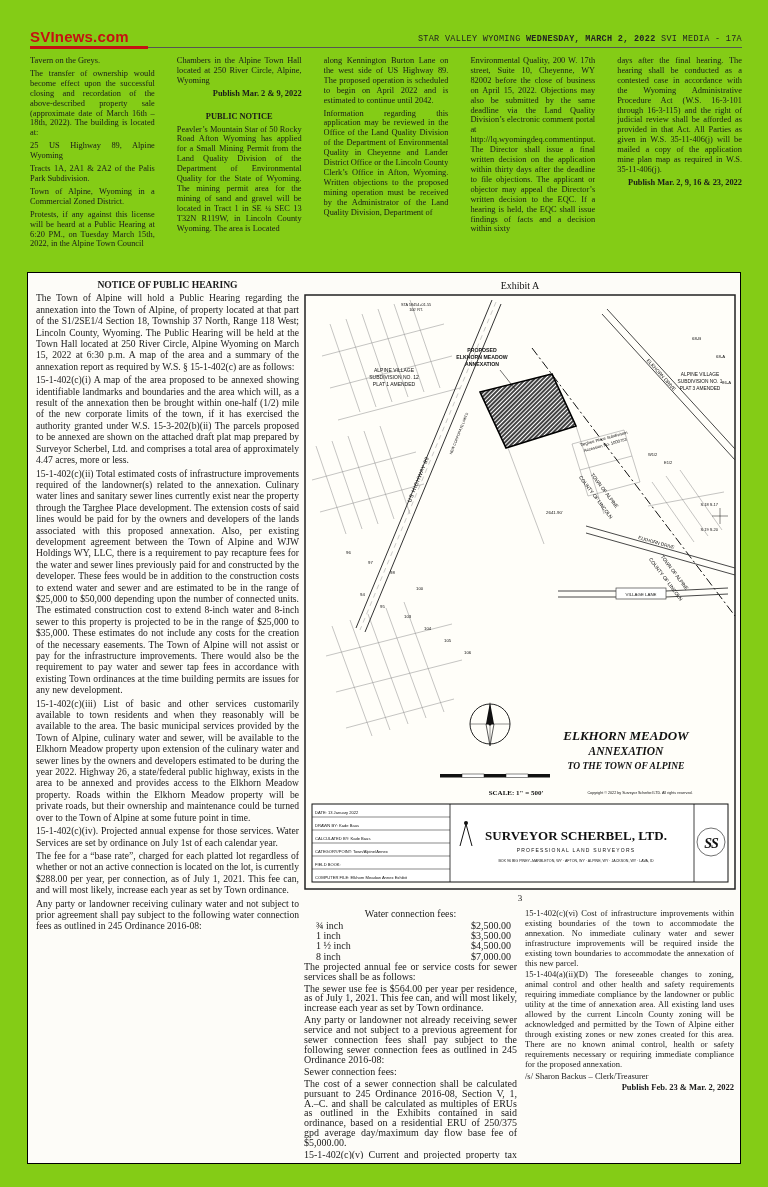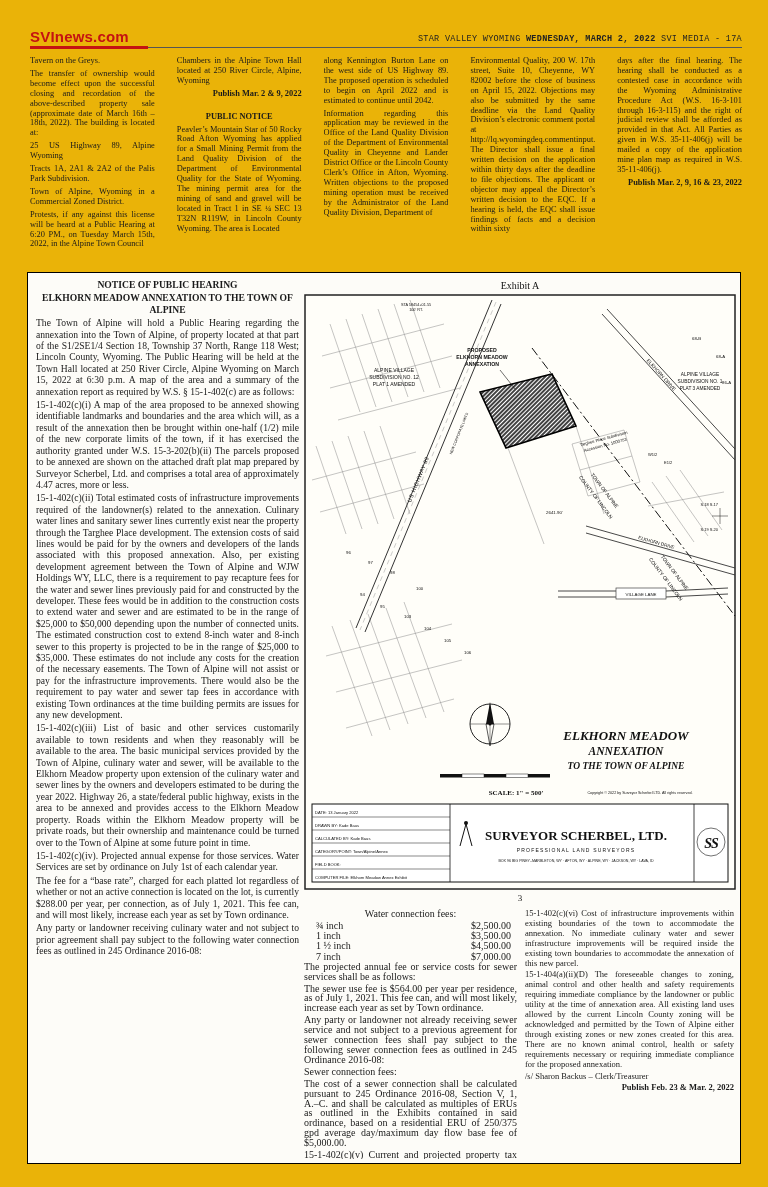--- a/index.html
+++ b/index.html
@@ -1,19 +1,19 @@
 <!DOCTYPE html>
 <html><head>
 <meta charset="utf-8">
 <style>
   * { margin:0; padding:0; box-sizing:border-box; }
   html,body { background:#d8d8d8; }
   .page {
     position:relative; width:768px; height:1187px; margin:0 auto;
-    background:#eab308; color:#1a1a1a; overflow:hidden;
+    background:#84cc16; color:#1a1a1a; overflow:hidden;
     font-family:"Liberation Serif", serif;
   }
   
   .header { position:absolute; left:30px; top:28px; width:712px; height:22px; }
   .logo { position:absolute; left:0; top:0; font-family:"Liberation Sans",sans-serif;
           font-weight:bold; font-size:15px; color:#c41212; letter-spacing:.2px; }
   .header-rule { position:absolute; left:0; right:0; top:19px; border-top:1px solid #555; }
   .logo-underline { position:absolute; left:0; top:18px; width:118px; height:2.5px; background:#c41212; }
   .header-right { position:absolute; right:0; top:6px; font-family:Liberation Mono, monospace;
                   font-size:8.5px; letter-spacing:.3px; color:#222; }
@@ -86,21 +86,20 @@
     <div class="tcol">
       <p>days after the final hearing. The hearing shall be conducted as a contested case in accordance with the Wyoming Administrative Procedure Act (W.S. 16-3-101 through 16-3-115) and the right of judicial review shall be afforded as provided in that Act. All Parties as given in W.S. 35-11-406(j) will be mailed a copy of the application mine plan map as required in W.S. 35-11-406(j).</p>
       <p class="pub">Publish Mar. 2, 9, 16 &amp; 23, 2022</p>
     </div>
   </div>
 
   <div class="notice-box">
 
     <div class="nleft">
       <p class="nt1">NOTICE OF PUBLIC HEARING</p>
-      <p class="nt1">ELKHORN MEADOW ANNEXATION TO THE TOWN OF ALPINE</p>
       <p>The Town of Alpine will hold a Public Hearing regarding the annexation into the Town of Alpine, of property located at that part of the S1/2SE1/4 Section 18, Township 37 North, Range 118 West; Lincoln County, Wyoming. The Public Hearing will be held at the Town Hall located at 250 River Circle, Alpine Wyoming on March 15, 2022 at 6:30 p.m. A map of the area and a summary of the annexation report as required by W.S. § 15-1-402(c) are as follows:</p>
       <p>15-1-402(c)(i) A map of the area proposed to be annexed showing identifiable landmarks and boundaries and the area which will, as a result of the annexation then be brought within one-half (1/2) mile of the new corporate limits of the town, if it has exercised the authority granted under W.S. 15-3-202(b)(ii) The parcels proposed to be annexed are shown on the attached draft plat map prepared by Surveyor Scherbel, Ltd. and comprises a total area of approximately 4.47 acres, more or less.</p>
       <p>15-1-402(c)(ii) Total estimated costs of infrastructure improvements required of the landowner(s) related to the annexation. Culinary water lines and sanitary sewer lines currently exist near the property through the Targhee Place development. The extension costs of said lines would be paid for by the owners and developers of the lands associated with this proposed annexation. Also, per existing development agreement between the Town of Alpine and WJW Holdings WY, LLC, there is a requirement to pay recapture fees for the water and sewer lines previously paid for and constructed by the developer. These fees would be in addition to the construction costs to extend water and sewer and are estimated to be in the range of $25,000 to $50,000 depending upon the number of connected units. The estimated construction cost to extend 8-inch water and 8-inch sewer to this property is projected to be in the range of $25,000 to $35,000. These estimates do not include any costs for the creation of the necessary easements. The Town of Alpine will not assist or pay for the infrastructure improvements. There would also be the requirement to pay water and sewer tap fees in accordance with existing Town ordinances at the time building permits are issues for any new development.</p>
       <p>15-1-402(c)(iii) List of basic and other services customarily available to town residents and when they reasonably will be available to the area. The basic municipal services provided by the Town of Alpine, culinary water and sewer, will be available to the Elkhorn Meadow property upon extension of the culinary water and sewer lines by the owners and developers estimated to be during the year 2022. Highway 26, a state/federal public highway, exists in the area to be annexed and provides access to the Elkhorn Meadow property. Roads within the Elkhorn Meadow property will be private roads, but their ownership and maintenance could be turned over to the Town of Alpine at some future point in time.</p>
       <p>15-1-402(c)(iv). Projected annual expense for those services. Water Services are set by ordinance on July 1st of each calendar year.</p>
       <p>The fee for a “base rate”, charged for each platted lot regardless of whether or not an active connection is located on the lot, is currently $288.00 per year, per connection, as of July 1, 2021. This fee can, and will most likely, increase each year as set by Town ordinance.</p>
       <p>Any party or landowner receiving culinary water and not subject to prior agreement shall pay subject to the following water connection fees as outlined in 245 Ordinance 2016-08:</p>
     </div>
 
     <div class="exhibit">Exhibit A</div>
@@ -309,21 +308,21 @@
       </div>
       <div class="feerow">
         <span>1 inch</span>
         <span>$3,500.00</span>
       </div>
       <div class="feerow">
         <span>1 ½ inch</span>
         <span>$4,500.00</span>
       </div>
       <div class="feerow">
-        <span>7 inch</span>
+        <span>8 inch</span>
         <span>$7,000.00</span>
       </div>
       <p>The projected annual fee or service costs for sewer services shall be as follows:</p>
       <p>The sewer use fee is $564.00 per year per residence, as of July 1, 2021. This fee can, and will most likely, increase each year as set by Town ordinance.</p>
       <p>Any party or landowner not already receiving sewer service and not subject to a previous agreement for sewer connection fees shall pay subject to the following sewer connection fees as outlined in 245 Ordinance 2016-08:</p>
       <p>Sewer connection fees:</p>
       <p>The cost of a sewer connection shall be calculated pursuant to 245 Ordinance 2016-08, Section V, 1, A.–C. and shall be calculated as multiples of ERUs as outlined in the Exhibits contained in said ordinance, based on a residential ERU of 250/375 gpd average day/maximum day flow base fee of $5,000.00.</p>
       <p>15-1-402(c)(v) Current and projected property tax mill</p>
     </div>
 

